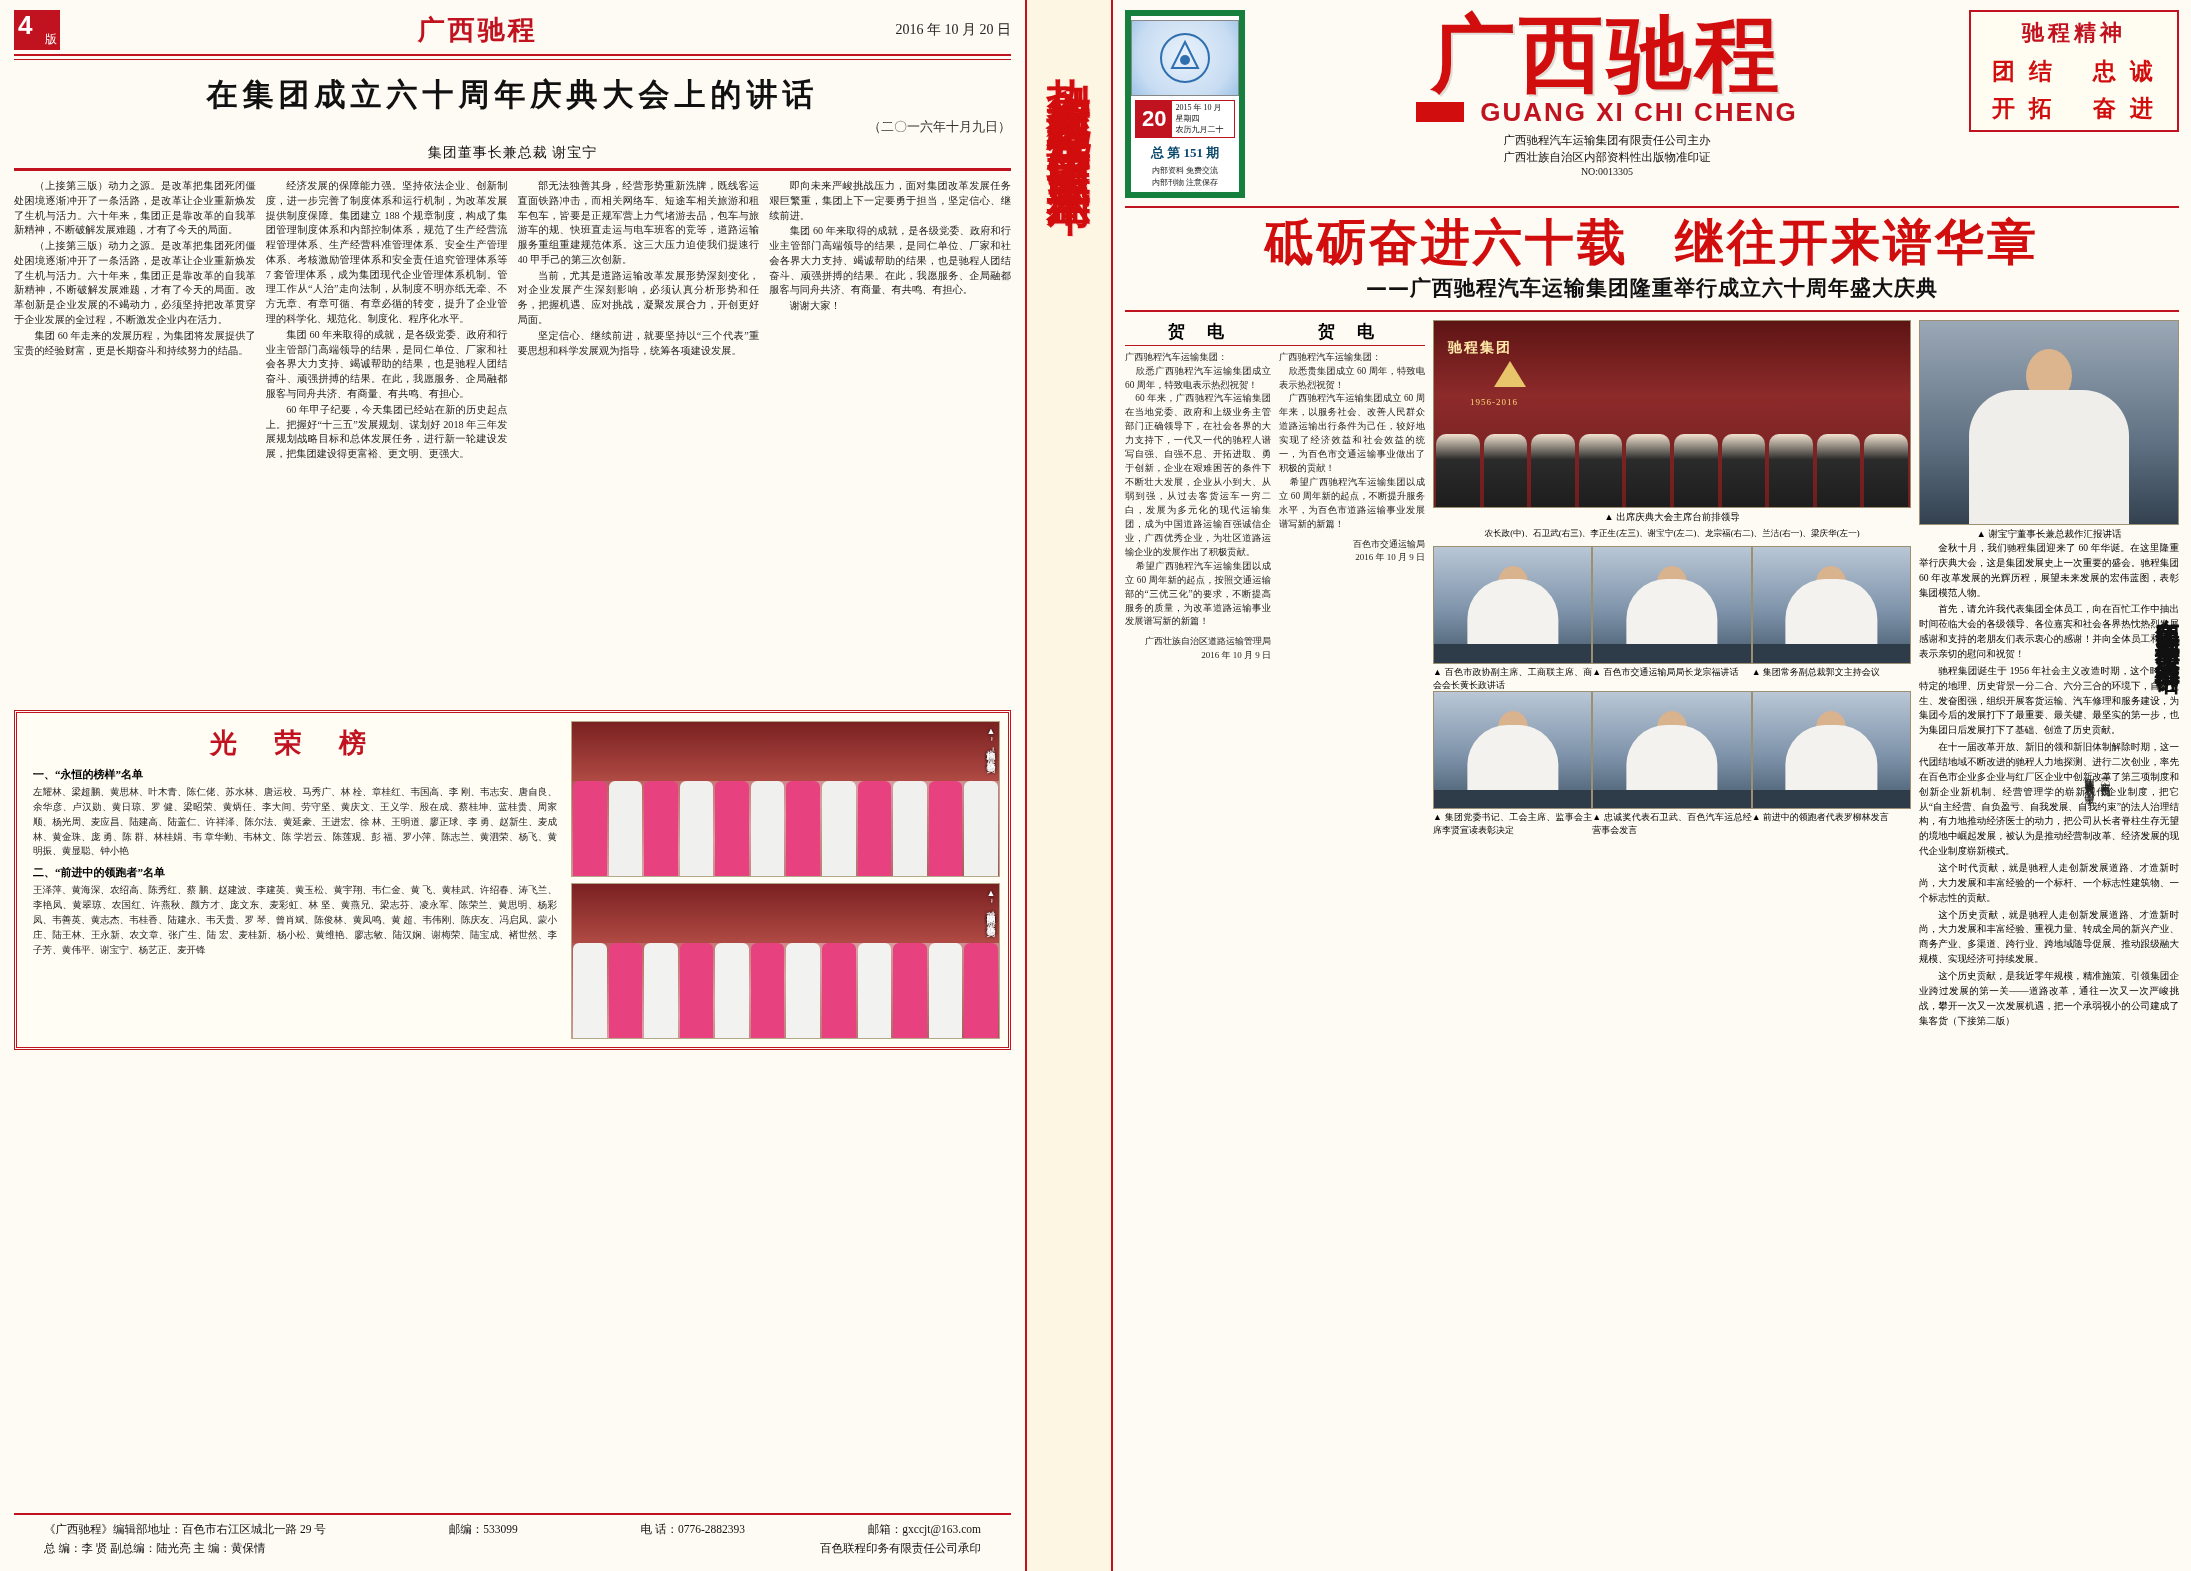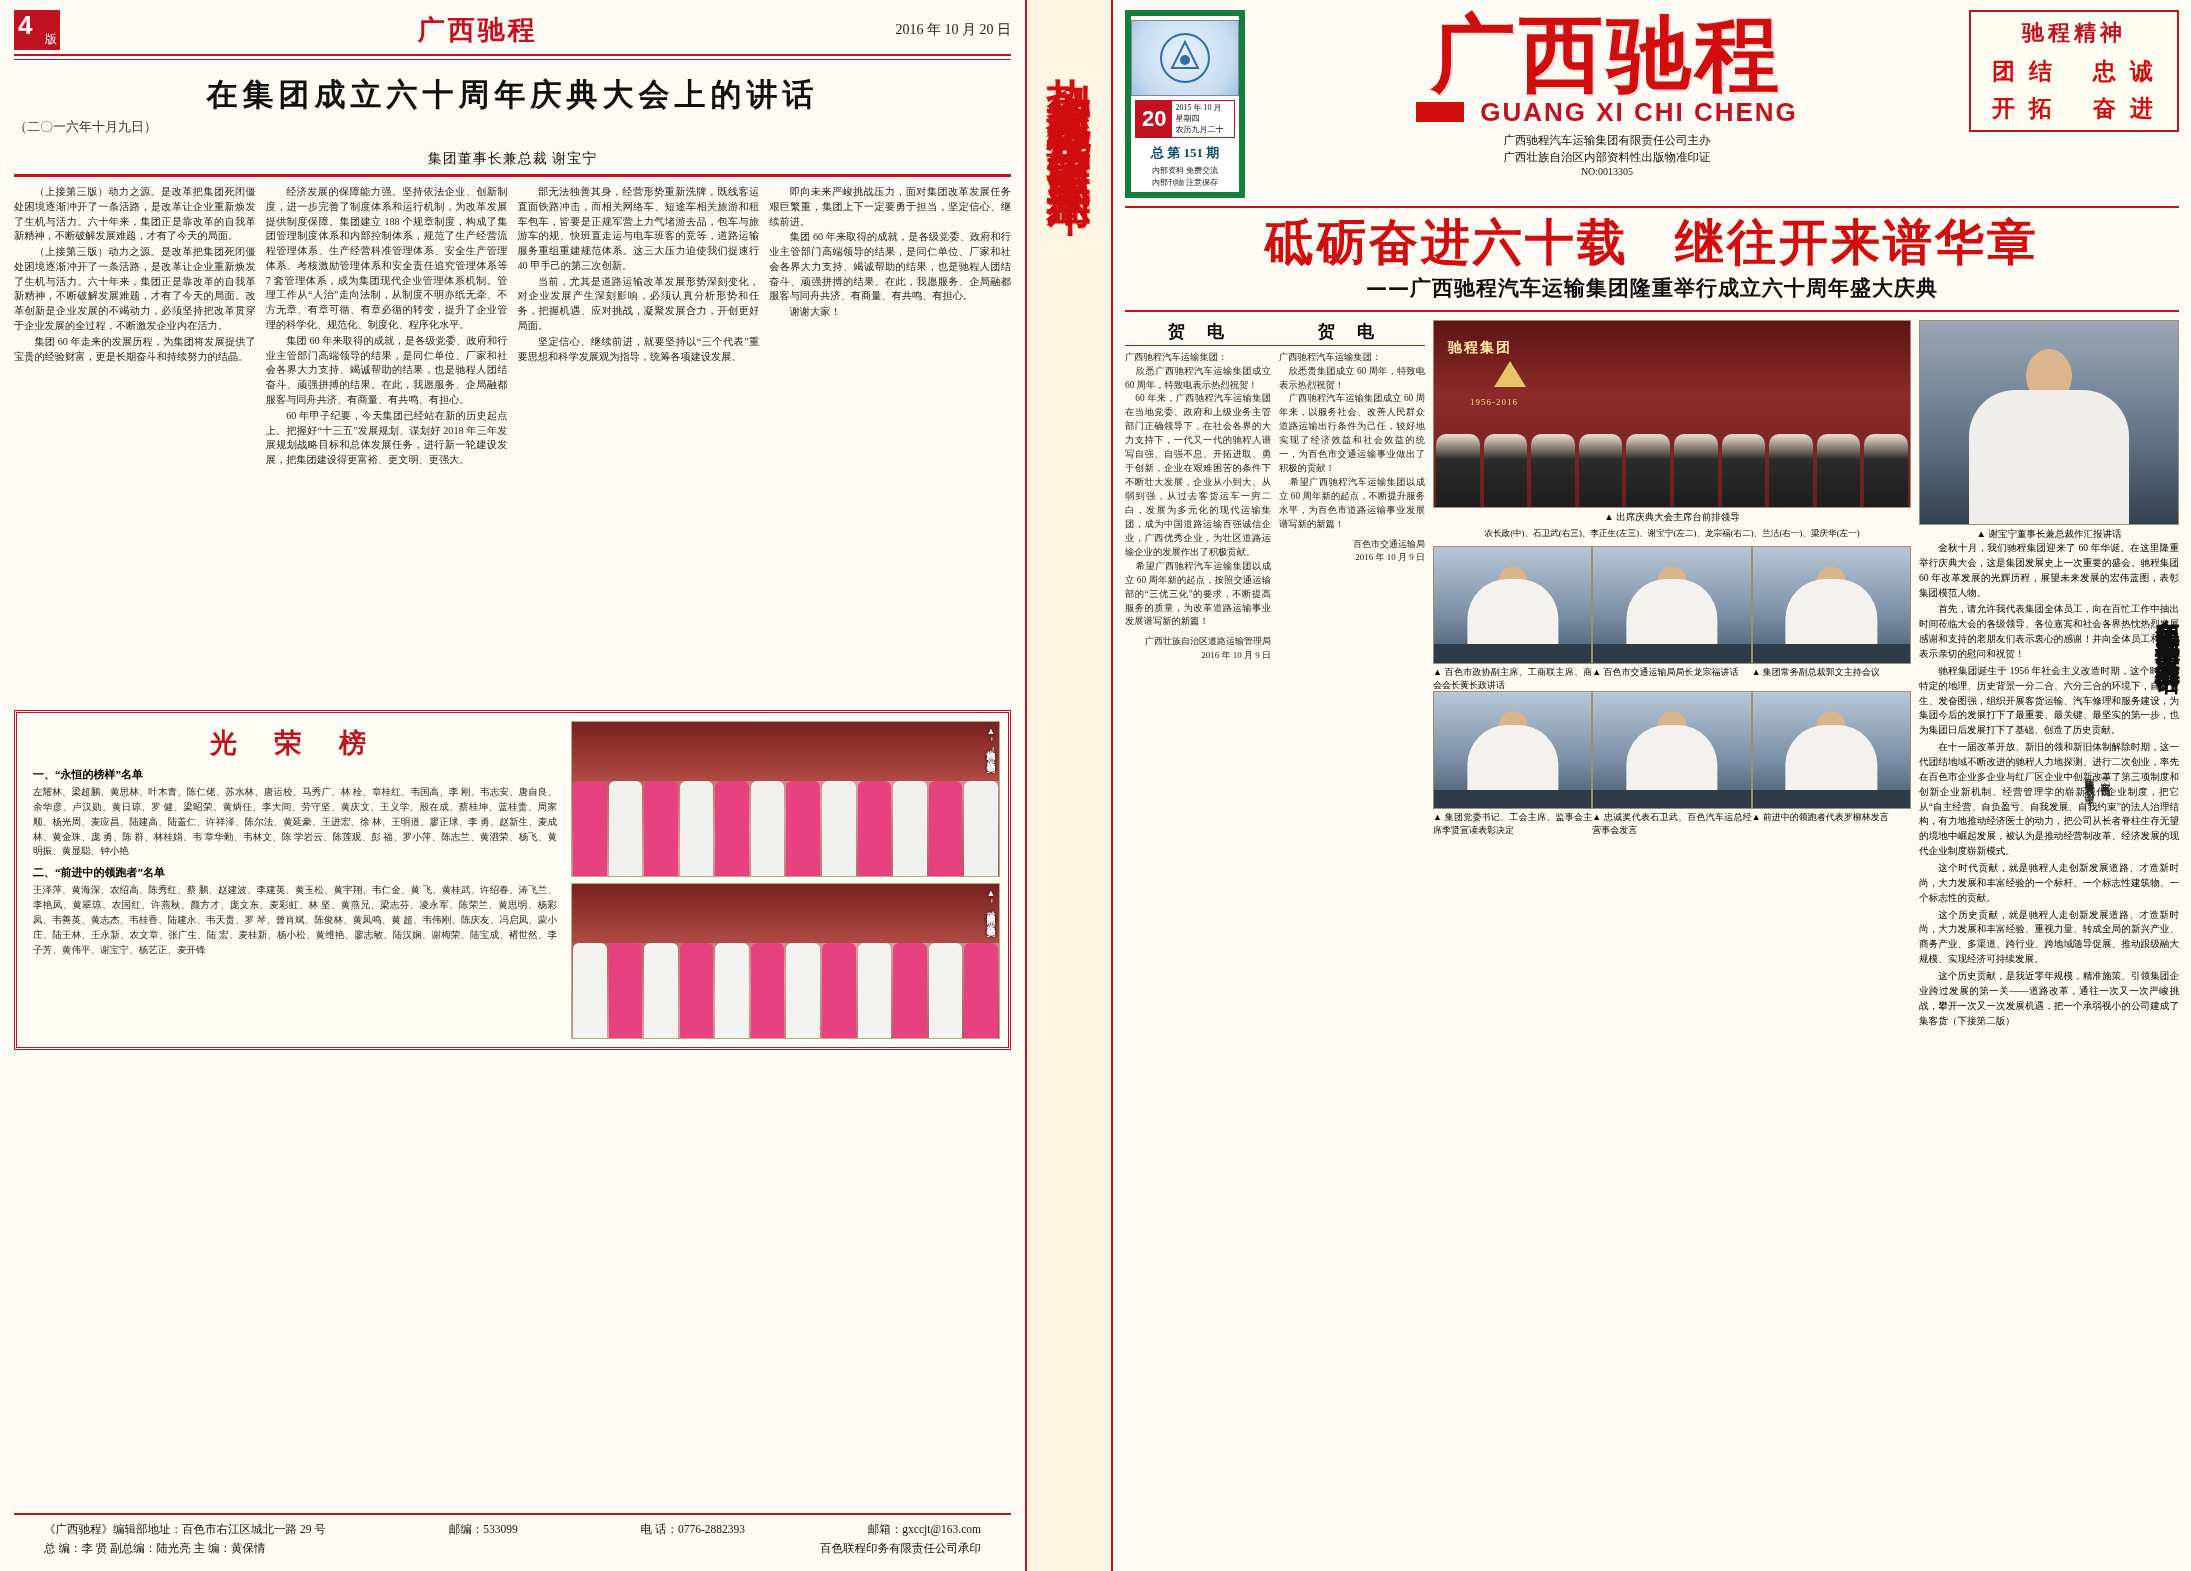--- a/index.html
+++ b/index.html
@@ -35,21 +35,21 @@
     font-size: 27px; font-weight: bold; color: #c1121f; letter-spacing: 3px;
     font-family: "DejaVu Sans", sans-serif;
   }
   .lp-date { font-size: 14px; color: #222; }
 
   .lp-title {
     text-align: center; margin: 14px 0 2px;
     font-size: 31px; font-weight: bold; letter-spacing: 5px; color: #111;
     font-family: "DejaVu Sans", sans-serif;
   }
-  .lp-subtitle { text-align: left; font-size: 13px; color: #333; margin-bottom: 14px; }
+  .lp-subtitle { text-align: right; font-size: 13px; color: #333; margin-bottom: 8px; }
   .lp-byline { text-align: center; font-size: 14px; color: #111; margin-bottom: 6px; letter-spacing: 1px; }
   .lp-rule { height: 3px; background: #c1121f; margin-bottom: 8px; }
   .lp-rule.thin { height: 1px; background: #c1121f; margin: 3px 0 8px; }
 
   .lp-cols {
     display: grid; grid-template-columns: repeat(4, 1fr);
     gap: 10px; height: 600px;
   }
   .col { font-size: 10.2px; line-height: 1.45; text-align: justify; color: #1b1b1b; overflow: hidden; }
   .col p { text-indent: 2em; margin-bottom: 1px; }

